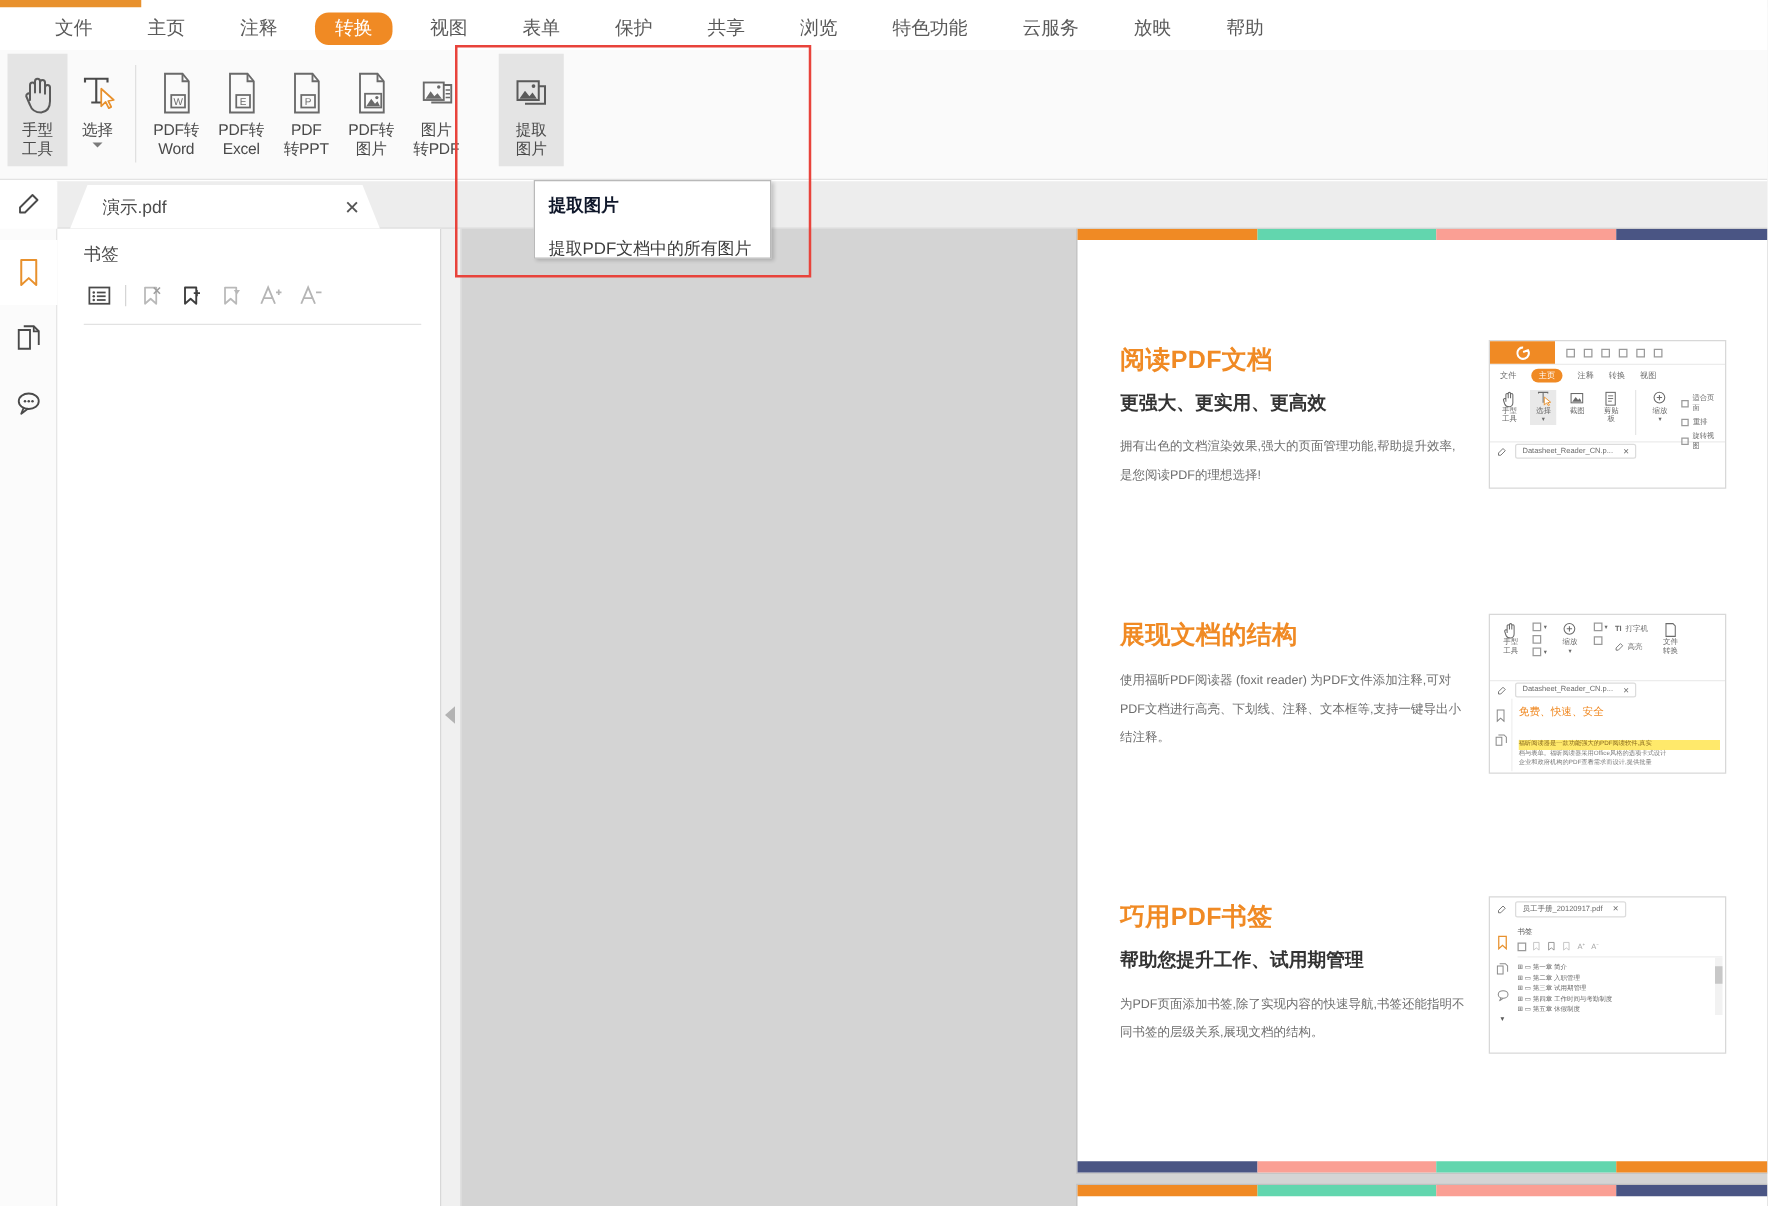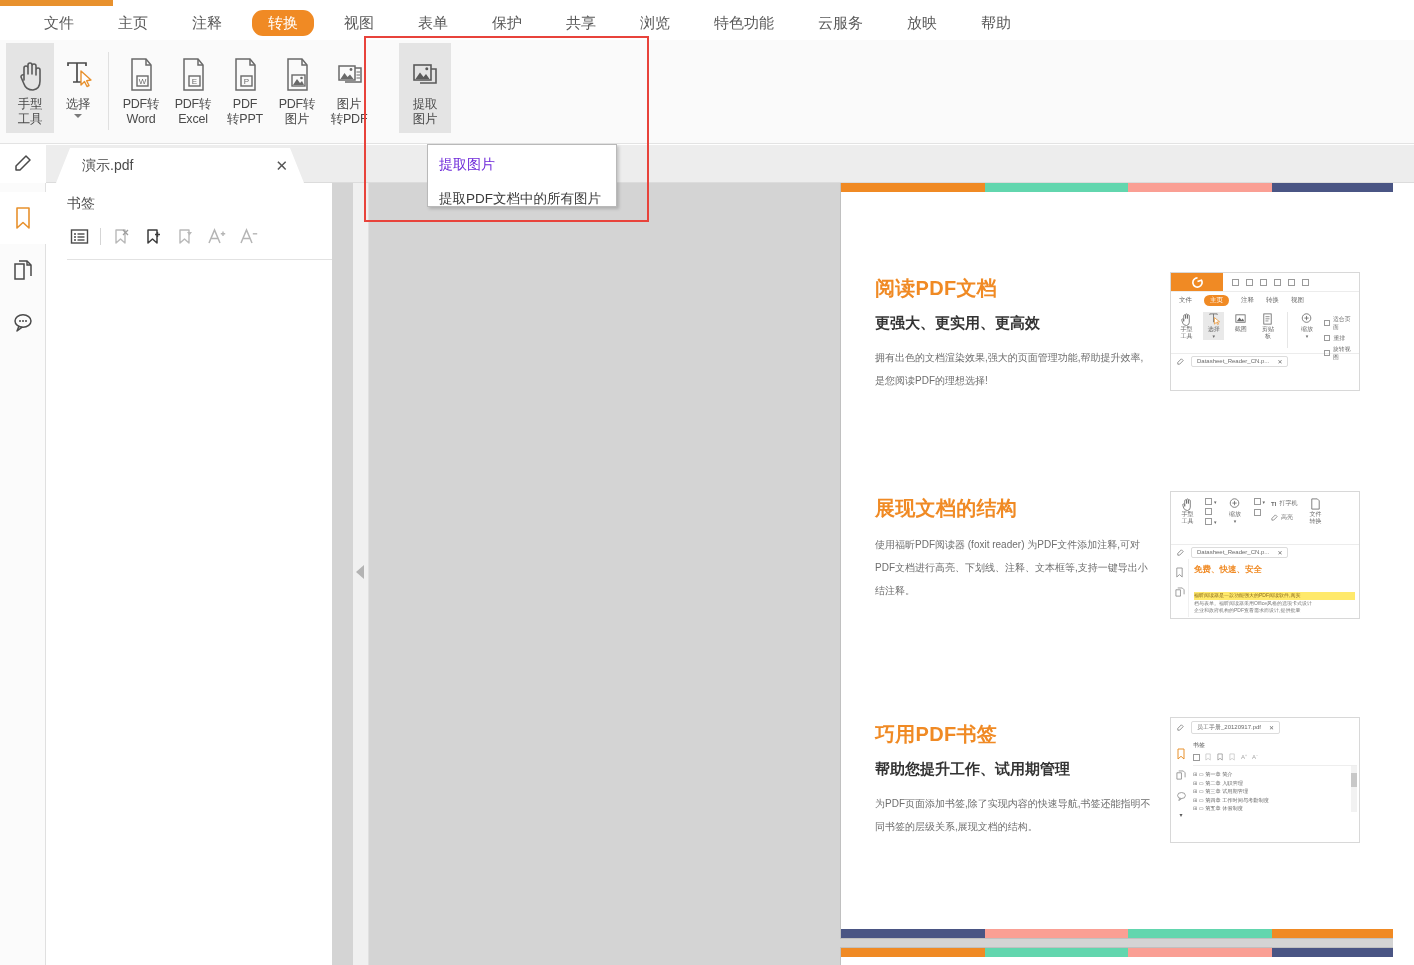--- a/index.html
+++ b/index.html
@@ -69,21 +69,21 @@
     border: 2px solid #e8433b; z-index: 40; pointer-events: none;
   }
 
   
   .tooltip {
     position: absolute; left: 427px; top: 144px; width: 190px; height: 63px;
     background: #ffffff; border: 1px solid #b9b9b9;
     box-shadow: 2px 2px 3px rgba(0,0,0,0.18); z-index: 60;
     padding: 9px 11px;
   }
-  .tt-title { font-size: 14px; font-weight: normal; color: #6d28d9; line-height: 20px; }
+  .tt-title { font-size: 14px; font-weight: bold; color: #0f172a; line-height: 20px; }
   .tt-desc { font-size: 13.5px; color: #3a3a3a; line-height: 20px; margin-top: 15px; }
 
   
   .rail {
     position: absolute; left: 0; top: 145px; width: 46px; height: 820px;
     background: #fbfbfb; border-right: 1px solid #e0e0e0;
   }
   .rail-top {
     position: absolute; left: 0; top: 145px; width: 46px; height: 38px;
     background: #ffffff; display: flex; align-items: center; justify-content: center;
@@ -120,21 +120,21 @@
     display: flex; align-items: center; padding-left: 18px; gap: 2px; height: 30px;
   }
   .bm-tool { width: 30px; height: 26px; display:flex; align-items:center; justify-content:center; cursor: default; }
   .bm-vsep { width: 1px; height: 17px; background: #d5d5d5; margin: 0 4px; }
   .bm-rule {
     margin: 8px 15px 0 21px; height: 1px; background: #e2e2e2;
   }
 
   
   .viewport {
-    position: absolute; left: 332px; top: 183px; width: 1061px; height: 782px;
+    position: absolute; left: 353px; top: 183px; width: 1061px; height: 782px;
     background: #d4d4d4; overflow: hidden;
   }
   .splitter {
     position: absolute; left: 353px; top: 183px; width: 16px; height: 782px;
     background: #f0f0f0; border-right: 1px solid #e0e0e0; z-index: 5;
   }
   .splitter-arrow {
     position: absolute; left: 3px; top: 382px;
     width: 0; height: 0;
     border-top: 7px solid transparent; border-bottom: 7px solid transparent;
@@ -593,21 +593,21 @@
           <div style="display:flex;height:58px">
             <div style="width:18px;display:flex;flex-direction:column;align-items:center;gap:9px;padding-top:8px;border-right:1px solid #f0f0f0">
               <svg width="9" height="11" viewBox="0 0 10 12">
                   <path d="M2 1 L8 1 L8 11 L5 8.3 L2 11 Z" fill="none" stroke="#8a8a8a" stroke-width="0.9"></path>
                 </svg>
               <svg width="10" height="11" viewBox="0 0 11 12">
                   <path d="M1 3 L6 3 L6 10 L1 10 Z M3 1 L8 1 L10 3 L10 8" fill="none" stroke="#8a8a8a" stroke-width="0.9"></path>
                 </svg>
             </div>
             <div style="flex:1;padding:5px 4px 0 5px">
-              <div style="color:#f08a24;font-size:8.5px;font-weight:bold;margin-bottom:16px">免费、快速、安全</div>
+              <div style="color:#f08a24;font-size:8.5px;font-weight:normal;margin-bottom:16px">免费、快速、安全</div>
               <div style="background:#ffe96b;color:#8a6a20;font-size:5px;line-height:7.5px">福昕阅读器是一款功能强大的PDF阅读软件,真实</div>
               <div style="font-size:5px;line-height:7.5px;color:#7a7a7a">档与表单。福昕阅读器采用Office风格的选项卡式设计</div>
               <div style="font-size:5px;line-height:7.5px;color:#7a7a7a">企业和政府机构的PDF查看需求而设计,提供批量</div>
             </div>
           </div>
         </div>
       </div>
 
       <div class="sec" style="top:538px;height:170px;">
         <div class="sec-title">巧用PDF书签</div>

